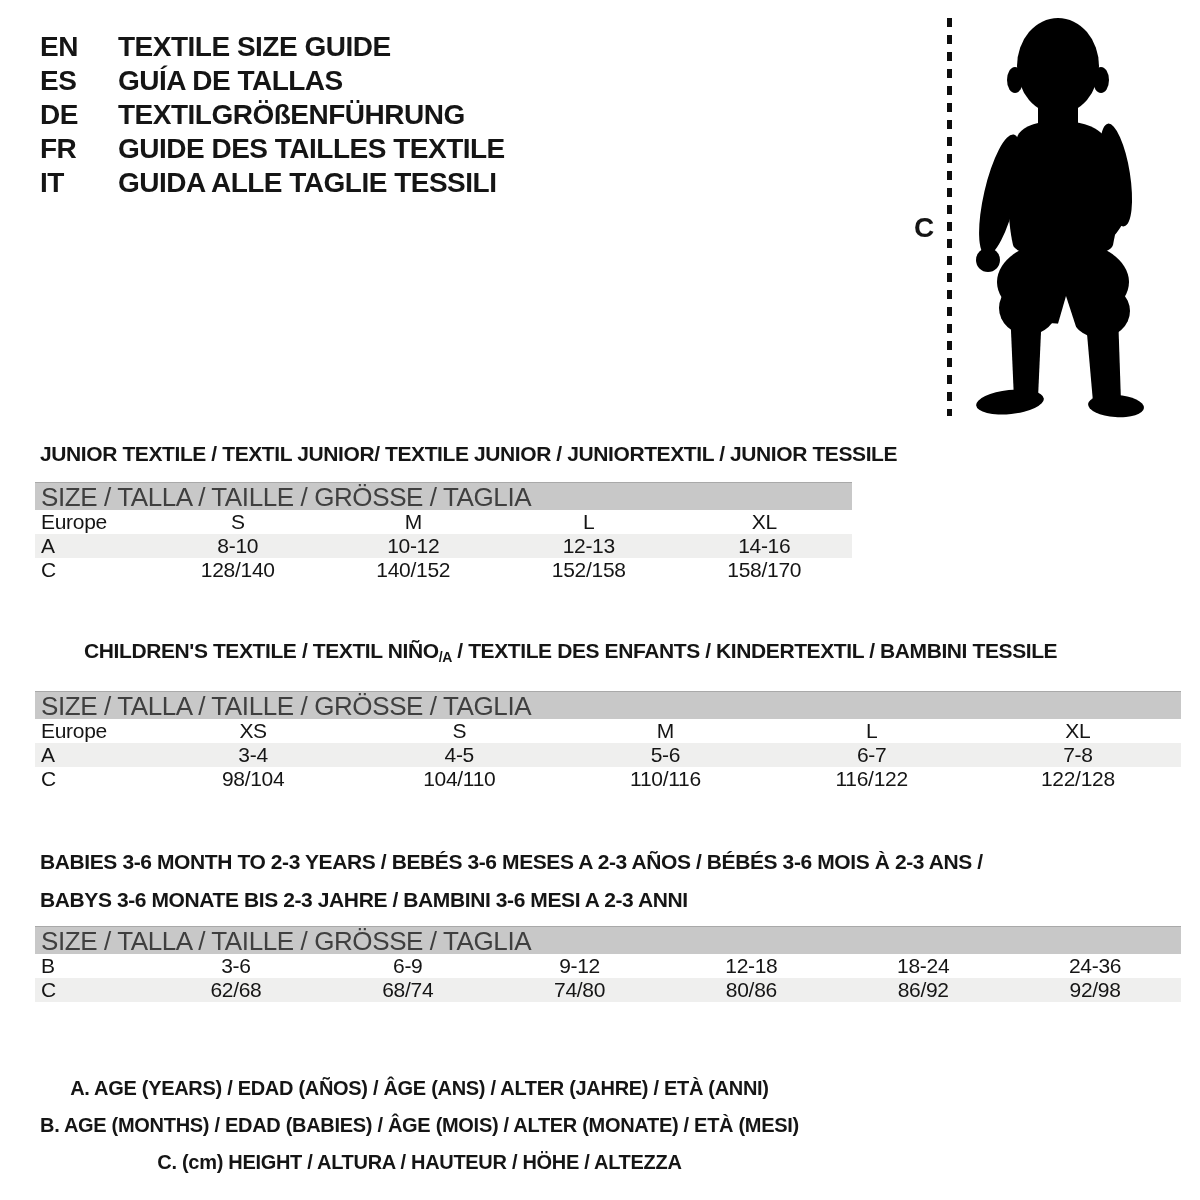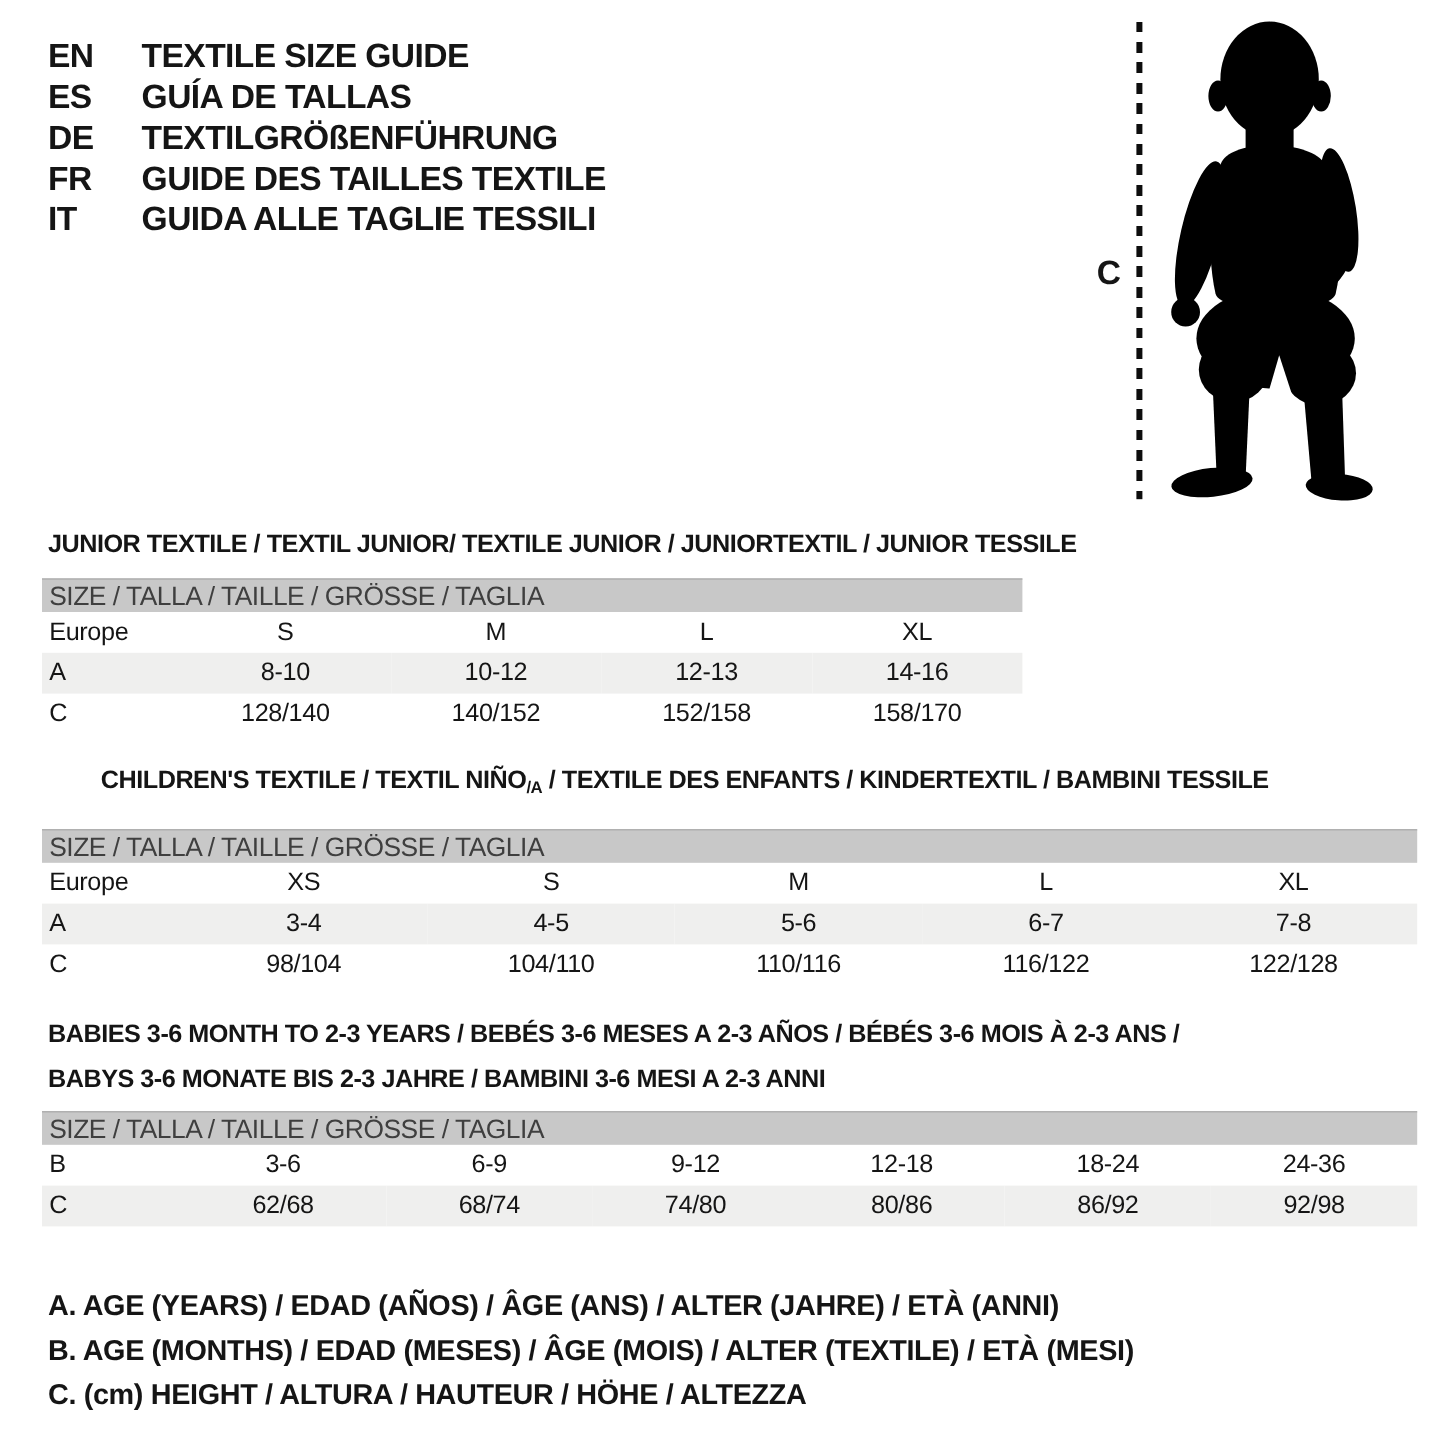--- a/index.html
+++ b/index.html
@@ -35,35 +35,35 @@
   .title-babies { top:843px; line-height:38px; }
   .sub-a { font-size:14px; vertical-align:-4px; }
 
   
   .table-wrap { position:absolute; }
   .wrap-junior   { left:35px; top:482px; width:817px; }
   .wrap-children { left:35px; top:691px; width:1146px; }
   .wrap-babies   { left:35px; top:926px; width:1146px; }
   .size-bar {
     height:28px; line-height:28px; background:#c8c8c8; color:#3f3f3f;
-    font-size:22px; letter-spacing:-0.4px; padding-left:6px;
+    font-size:26px; letter-spacing:-0.4px; padding-left:6px;
     border-top:1px solid #a9a9a9; box-sizing:border-box;
   }
   table.size-table { width:100%; border-collapse:collapse; table-layout:fixed; }
   table.size-table th, table.size-table td {
-    height:34px; font-size:21px; font-weight:normal; letter-spacing:-0.3px; padding:0;
+    height:24px; font-size:21px; font-weight:normal; letter-spacing:-0.3px; padding:0;
   }
   table.size-table th { text-align:left; padding-left:6px; }
   table.size-table td { text-align:center; }
   .wrap-junior .col-label, .wrap-children .col-label, .wrap-babies .col-label { width:115px; }
   tr.row-alt { background:#efefee; }
 
   
   .legend { position:absolute; left:40px; top:1070px; }
-  .legend-line { font-size:24px; font-weight:bold; letter-spacing:-0.3px; line-height:37px; white-space:nowrap; }
+  .legend-line { font-size:20px; font-weight:bold; letter-spacing:-0.3px; line-height:37px; white-space:nowrap;text-align:center; }
 </style>
 </head>
 <body>
 
 <div class="page">
 
   <div class="lang-list">
     <div class="lang-row">
       <span class="lang-code">EN</span>
       <span class="lang-title">TEXTILE SIZE GUIDE</span>
@@ -242,17 +242,17 @@
           <td>80/86</td>
           <td>86/92</td>
           <td>92/98</td>
         </tr>
       </tbody>
     </table>
   </div>
 
   <div class="legend">
     <div class="legend-line">A. AGE (YEARS) / EDAD (AÑOS) / ÂGE (ANS) / ALTER (JAHRE) / ETÀ (ANNI)</div>
-    <div class="legend-line">B. AGE (MONTHS) / EDAD (MESES) / ÂGE (MOIS) / ALTER (TEXTILE) / ETÀ (MESI)</div>
+    <div class="legend-line">B. AGE (MONTHS) / EDAD (BABIES) / ÂGE (MOIS) / ALTER (MONATE) / ETÀ (MESI)</div>
     <div class="legend-line">C. (cm) HEIGHT / ALTURA / HAUTEUR / HÖHE / ALTEZZA</div>
   </div>
 
 </div>
 
 </body></html>

